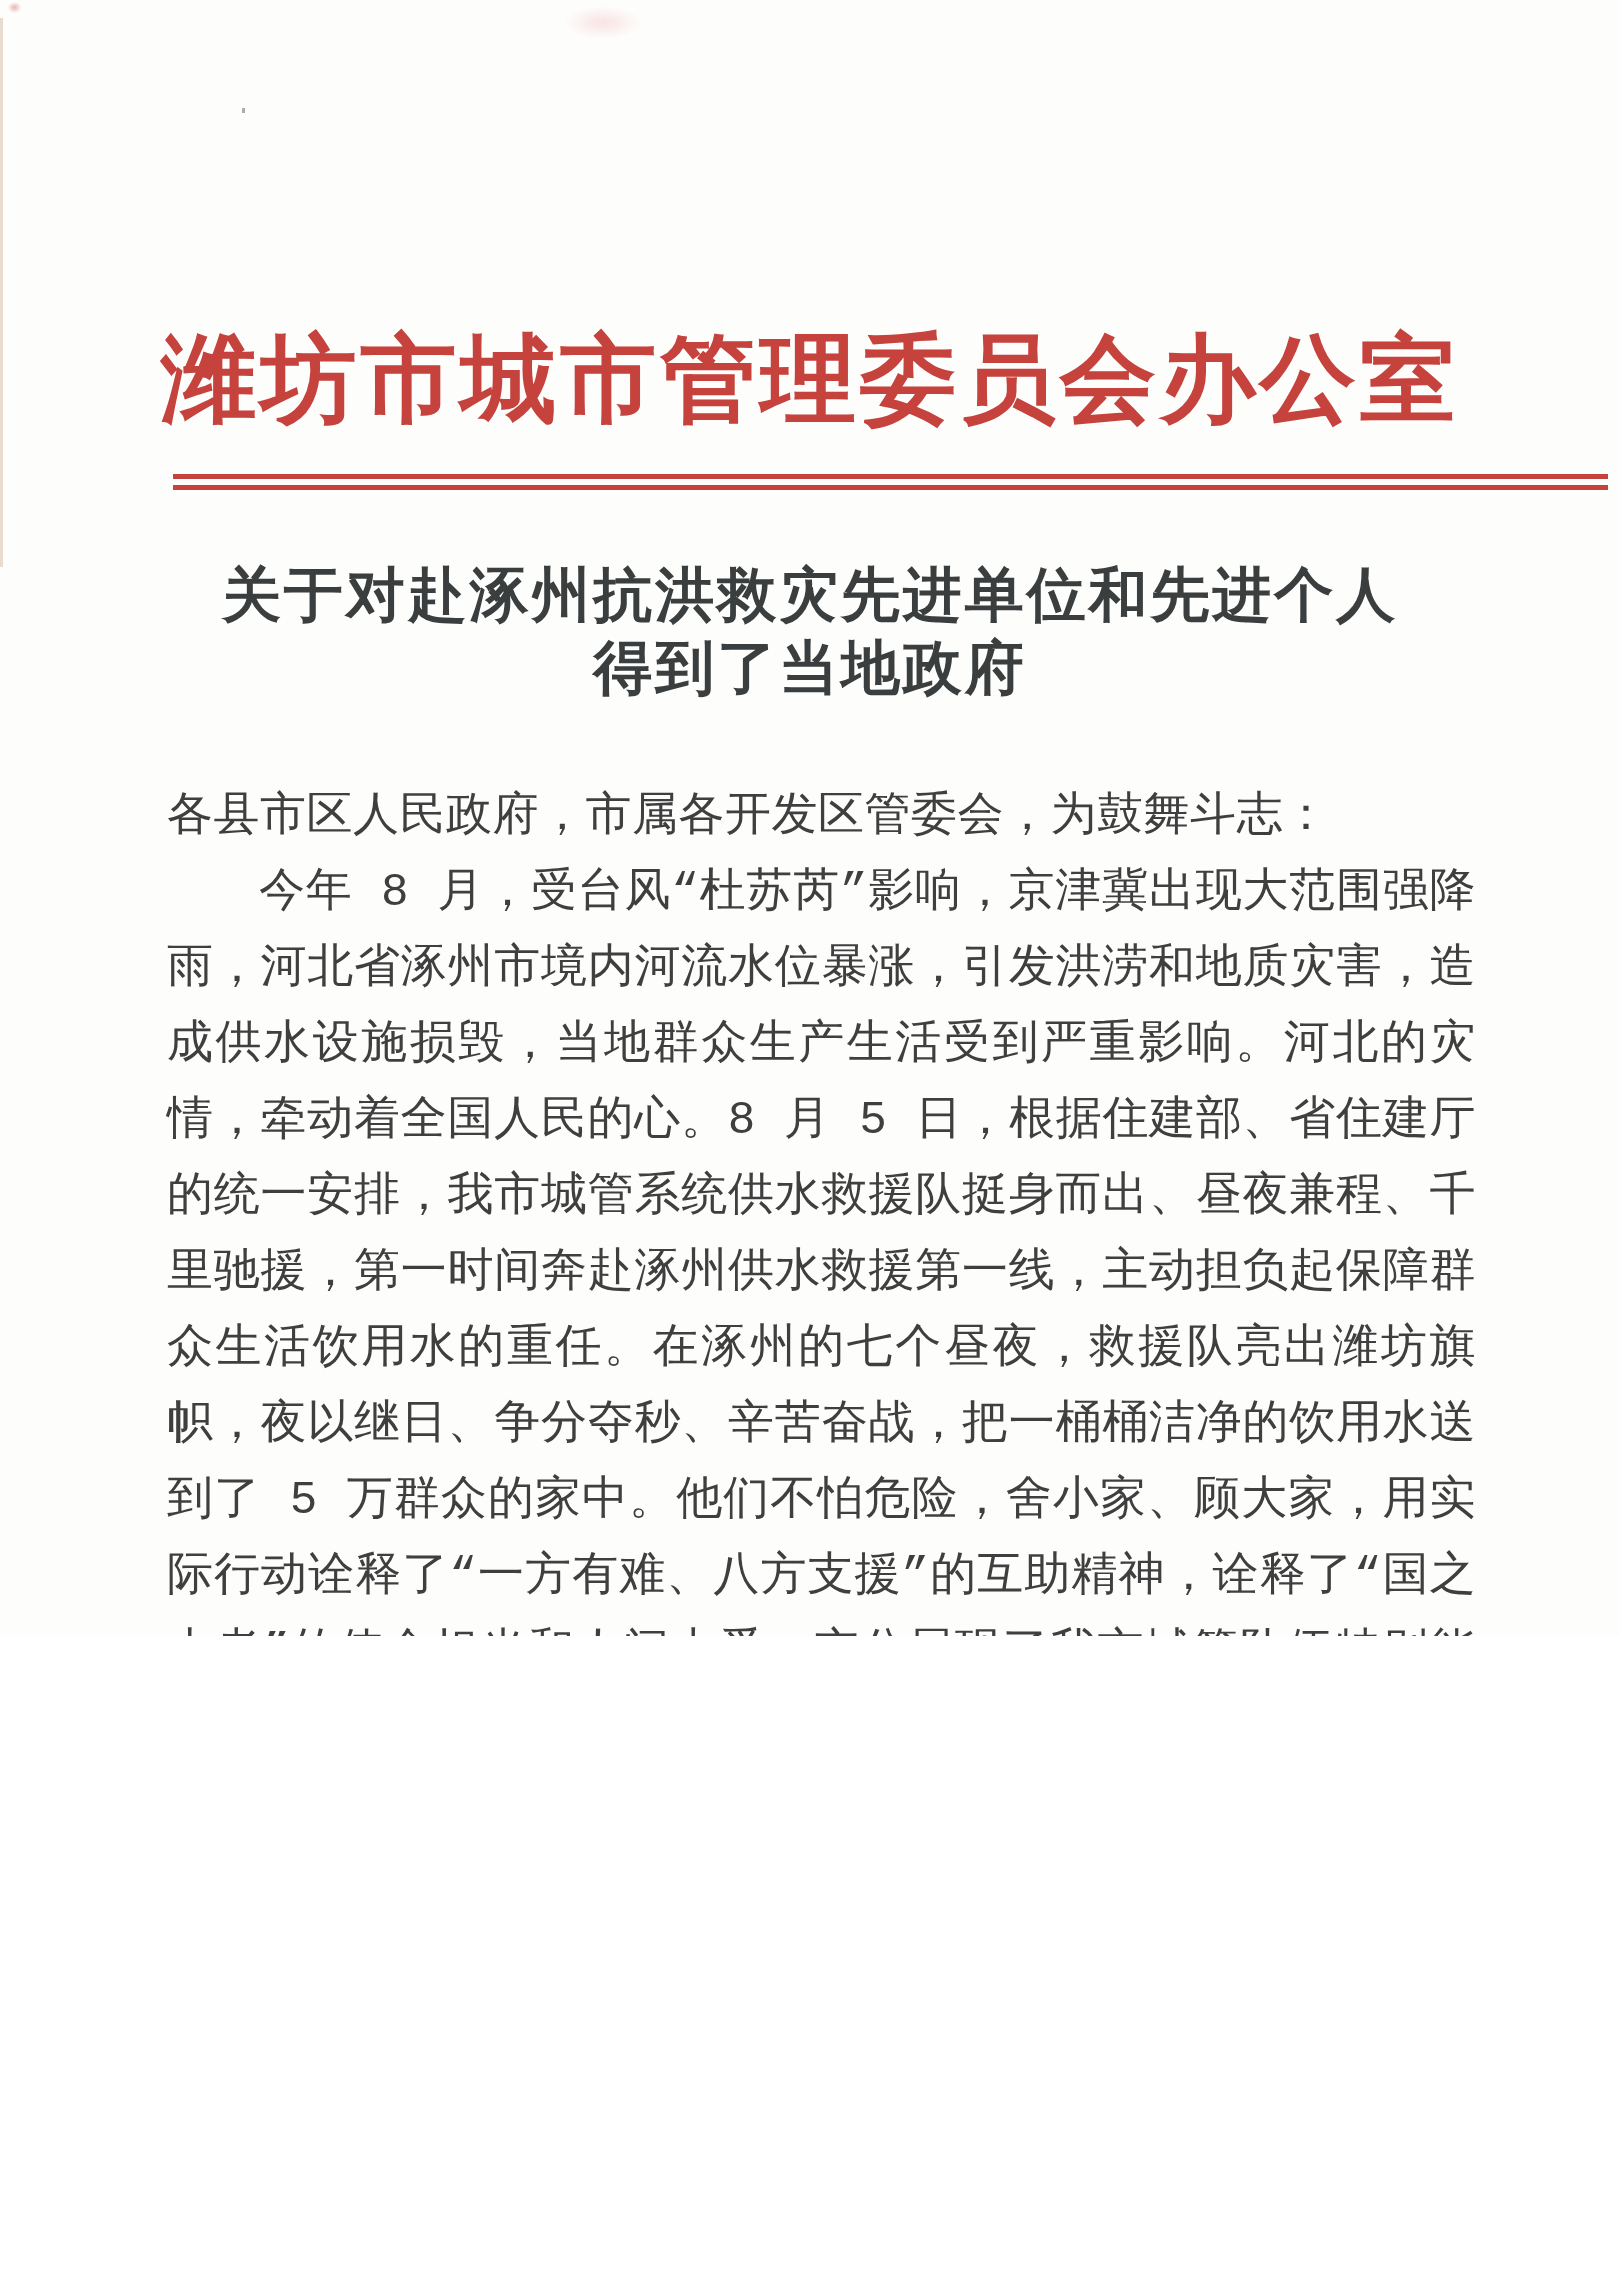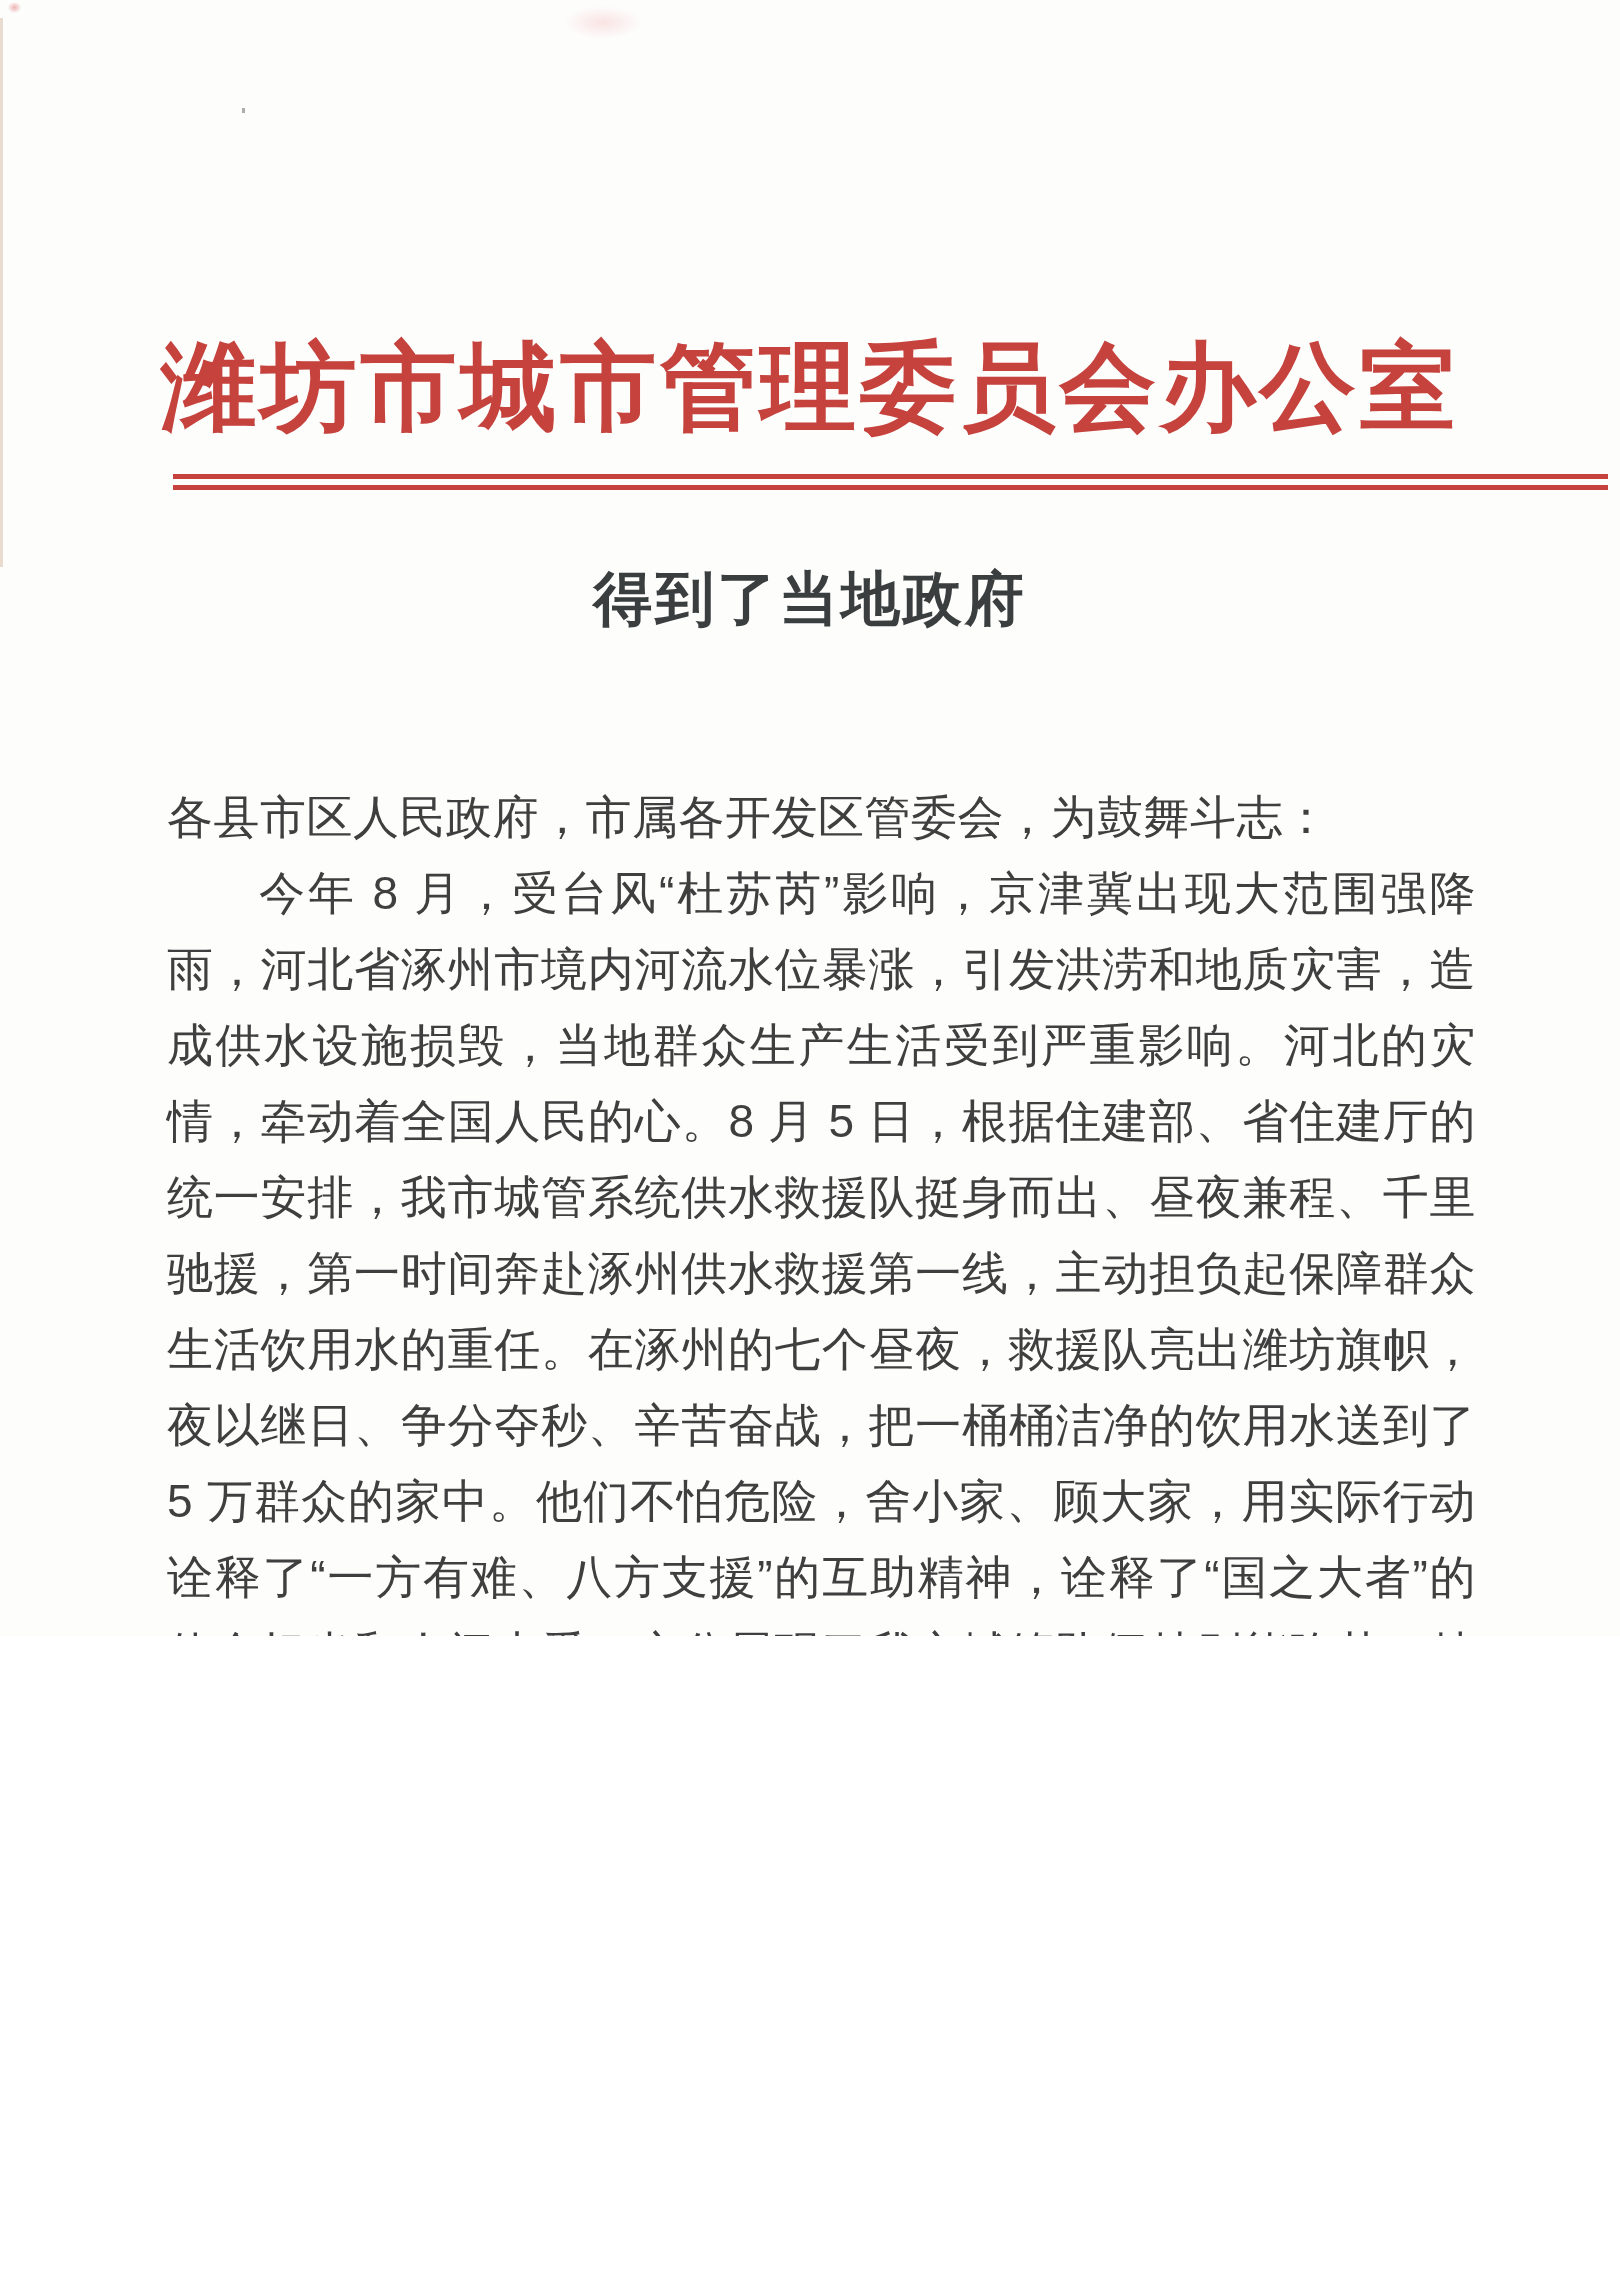--- a/index.html
+++ b/index.html
@@ -6,21 +6,21 @@
     margin: 0;
     padding: 0;
     background: #ffffff;
   }
   .page {
     position: relative;
     width: 1620px;
     height: 1636px;
     overflow: hidden;
     background: var(--paper, #fdfdfc);
-    font-family: Liberation Sans, sans-serif;
+    font-family: Liberation Mono, monospace;
   }
 
   
   .scan-edge {
     position: absolute;
     left: 0; top: 17.6px;
     width: 2.9px; height: 549px;
     background: rgba(216, 192, 166, 0.55);
   }
   .smudge {
@@ -121,20 +121,21 @@
   <div class="speck"></div>
 
   <h1 class="org-name">潍坊市城市管理委员会办公室</h1>
 
   <div class="red-rule">
     <div class="rl"></div>
     <div class="rl rl2"></div>
   </div>
 
   <h2 class="doc-title">
+    <span class="t-line">关于对赴涿州抗洪救灾先进单位和先进个人</span>
     <span class="t-line">得到了当地政府</span>
   </h2>
 
   <div class="body-text">
     <p class="salutation">各县市区人民政府，市属各开发区管委会，为鼓舞斗志：</p>
     <p class="paragraph">今年 8 月，受台风“杜苏芮”影响，京津冀出现大范围强降雨，河北省涿州市境内河流水位暴涨，引发洪涝和地质灾害，造成供水设施损毁，当地群众生产生活受到严重影响。河北的灾情，牵动着全国人民的心。8 月 5 日，根据住建部、省住建厅的统一安排，我市城管系统供水救援队挺身而出、昼夜兼程、千里驰援，第一时间奔赴涿州供水救援第一线，主动担负起保障群众生活饮用水的重任。在涿州的七个昼夜，救援队亮出潍坊旗帜，夜以继日、争分夺秒、辛苦奋战，把一桶桶洁净的饮用水送到了 5 万群众的家中。他们不怕危险，舍小家、顾大家，用实际行动诠释了“一方有难、八方支援”的互助精神，诠释了“国之大者”的使命担当和人间大爱，充分展现了我市城管队伍特别能吃苦、特别能战斗、特别能奉献的优良工作作风，充分体现了我市广大干部职工牢记嘱托、对党忠诚、竭诚为民的形象和风采，得到了当地政府、群众的充分肯定，得到了住建部、省住建厅和河北省住建厅的高度赞扬。为鼓舞斗志、激励担当、凝聚力量，决定对赴涿</p>
   </div>
 
   <div class="cutoff">州抗洪救灾先进单位和先进个人进行通报表扬。</div>
 

